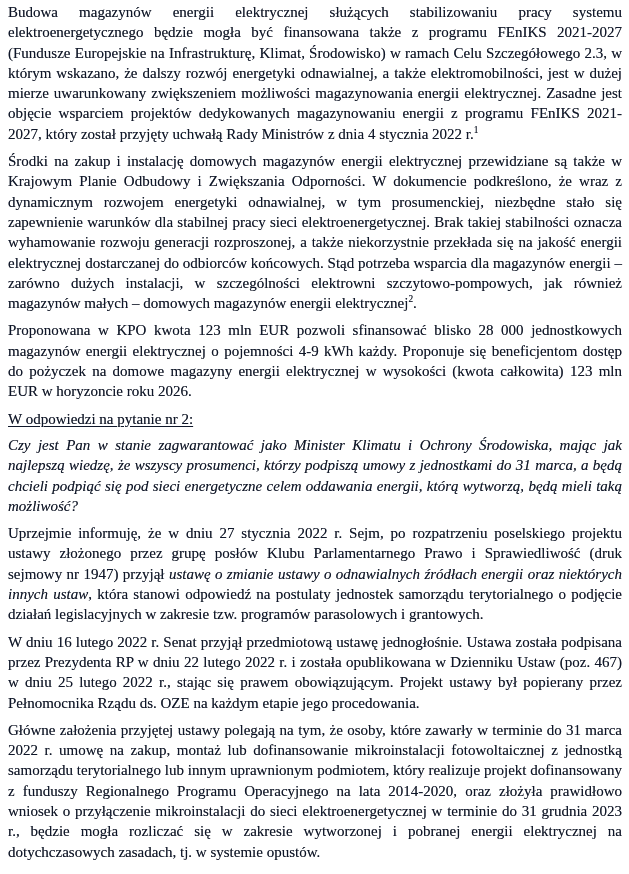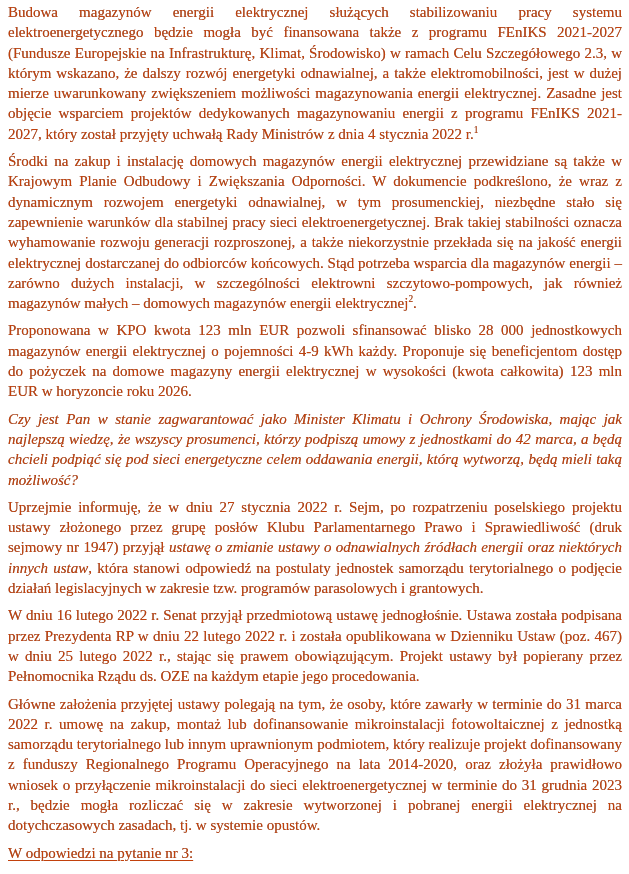--- a/index.html
+++ b/index.html
@@ -13,21 +13,21 @@
     overflow: hidden;
   }
   .page {
     box-sizing: border-box;
     width: 629px;
     height: 874px;
     padding: 2px 7px 0 8px;
     font-family: "Liberation Serif", "DejaVu Serif", serif;
     font-size: 15px;
     line-height: 20.3px;
-    color: #c2410c;
+    color: #0f172a;
     text-align: justify;
     
     text-shadow: 0 0 0.5px rgba(30,30,30,0.55);
   }
   .para {
     margin: 0 0 7px 0;
   }
   .heading {
     margin: 3px 0 6px 0;
     text-decoration: underline;
@@ -49,22 +49,23 @@
 <body>
 
 <div class="page">
 
   <p class="para"><span>Budowa magazynów energii elektrycznej służących stabilizowaniu pracy systemu elektroenergetycznego będzie mogła być finansowana także z programu FEnIKS 2021-2027 (Fundusze Europejskie na Infrastrukturę, Klimat, Środowisko) w ramach Celu Szczegółowego 2.3, w którym wskazano, że dalszy rozwój energetyki odnawialnej, a także elektromobilności, jest w dużej mierze uwarunkowany zwiększeniem możliwości magazynowania energii elektrycznej. Zasadne jest objęcie wsparciem projektów dedykowanych magazynowaniu energii z programu FEnIKS 2021-2027, który został przyjęty uchwałą Rady Ministrów z dnia 4 stycznia 2022 r.</span><sup class="fn">1</sup></p>
 
   <p class="para"><span>Środki na zakup i instalację domowych magazynów energii elektrycznej przewidziane są także w Krajowym Planie Odbudowy i Zwiększania Odporności. W dokumencie podkreślono, że wraz z dynamicznym rozwojem energetyki odnawialnej, w tym prosumenckiej, niezbędne stało się zapewnienie warunków dla stabilnej pracy sieci elektroenergetycznej. Brak takiej stabilności oznacza wyhamowanie rozwoju generacji rozproszonej, a także niekorzystnie przekłada się na jakość energii elektrycznej dostarczanej do odbiorców końcowych. Stąd potrzeba wsparcia dla magazynów energii – zarówno dużych instalacji, w szczególności elektrowni szczytowo-pompowych, jak również magazynów małych – domowych magazynów energii elektrycznej</span><sup class="fn">2</sup><span>.</span></p>
 
   <p class="para"><span>Proponowana w KPO kwota 123 mln EUR pozwoli sfinansować blisko 28 000 jednostkowych magazynów energii elektrycznej o pojemności 4-9 kWh każdy. Proponuje się beneficjentom dostęp do pożyczek na domowe magazyny energii elektrycznej w wysokości (kwota całkowita) 123 mln EUR w horyzoncie roku 2026.</span></p>
 
+  <p class="para heading">W odpowiedzi na pytanie nr 2:</p>
 
-  <p class="para question"><span>Czy jest Pan w stanie zagwarantować jako Minister Klimatu i Ochrony Środowiska, mając jak najlepszą wiedzę, że wszyscy prosumenci, którzy podpiszą umowy z jednostkami do 42 marca, a będą chcieli podpiąć się pod sieci energetyczne celem oddawania energii, którą wytworzą, będą mieli taką możliwość?</span></p>
+  <p class="para question"><span>Czy jest Pan w stanie zagwarantować jako Minister Klimatu i Ochrony Środowiska, mając jak najlepszą wiedzę, że wszyscy prosumenci, którzy podpiszą umowy z jednostkami do 31 marca, a będą chcieli podpiąć się pod sieci energetyczne celem oddawania energii, którą wytworzą, będą mieli taką możliwość?</span></p>
 
   <p class="para"><span>Uprzejmie informuję, że w dniu 27 stycznia 2022 r. Sejm, po rozpatrzeniu poselskiego projektu ustawy złożonego przez grupę posłów Klubu Parlamentarnego Prawo i Sprawiedliwość (druk sejmowy nr 1947) przyjął </span><em class="act-title">ustawę o zmianie ustawy o odnawialnych źródłach energii oraz niektórych innych ustaw</em><span>, która stanowi odpowiedź na postulaty jednostek samorządu terytorialnego o podjęcie działań legislacyjnych w zakresie tzw. programów parasolowych i grantowych.</span></p>
 
   <p class="para"><span>W dniu 16 lutego 2022 r. Senat przyjął przedmiotową ustawę jednogłośnie. Ustawa została podpisana przez Prezydenta RP w dniu 22 lutego 2022 r. i została opublikowana w Dzienniku Ustaw (poz. 467) w dniu 25 lutego 2022 r., stając się prawem obowiązującym. Projekt ustawy był popierany przez Pełnomocnika Rządu ds. OZE na każdym etapie jego procedowania.</span></p>
 
   <p class="para"><span>Główne założenia przyjętej ustawy polegają na tym, że osoby, które zawarły w terminie do 31 marca 2022 r. umowę na zakup, montaż lub dofinansowanie mikroinstalacji fotowoltaicznej z jednostką samorządu terytorialnego lub innym uprawnionym podmiotem, który realizuje projekt dofinansowany z funduszy Regionalnego Programu Operacyjnego na lata 2014-2020, oraz złożyła prawidłowo wniosek o przyłączenie mikroinstalacji do sieci elektroenergetycznej w terminie do 31 grudnia 2023 r., będzie mogła rozliczać się w zakresie wytworzonej i pobranej energii elektrycznej na dotychczasowych zasadach, tj. w systemie opustów.</span></p>
 
   <p class="para heading">W odpowiedzi na pytanie nr 3:</p>
 
 </div>

